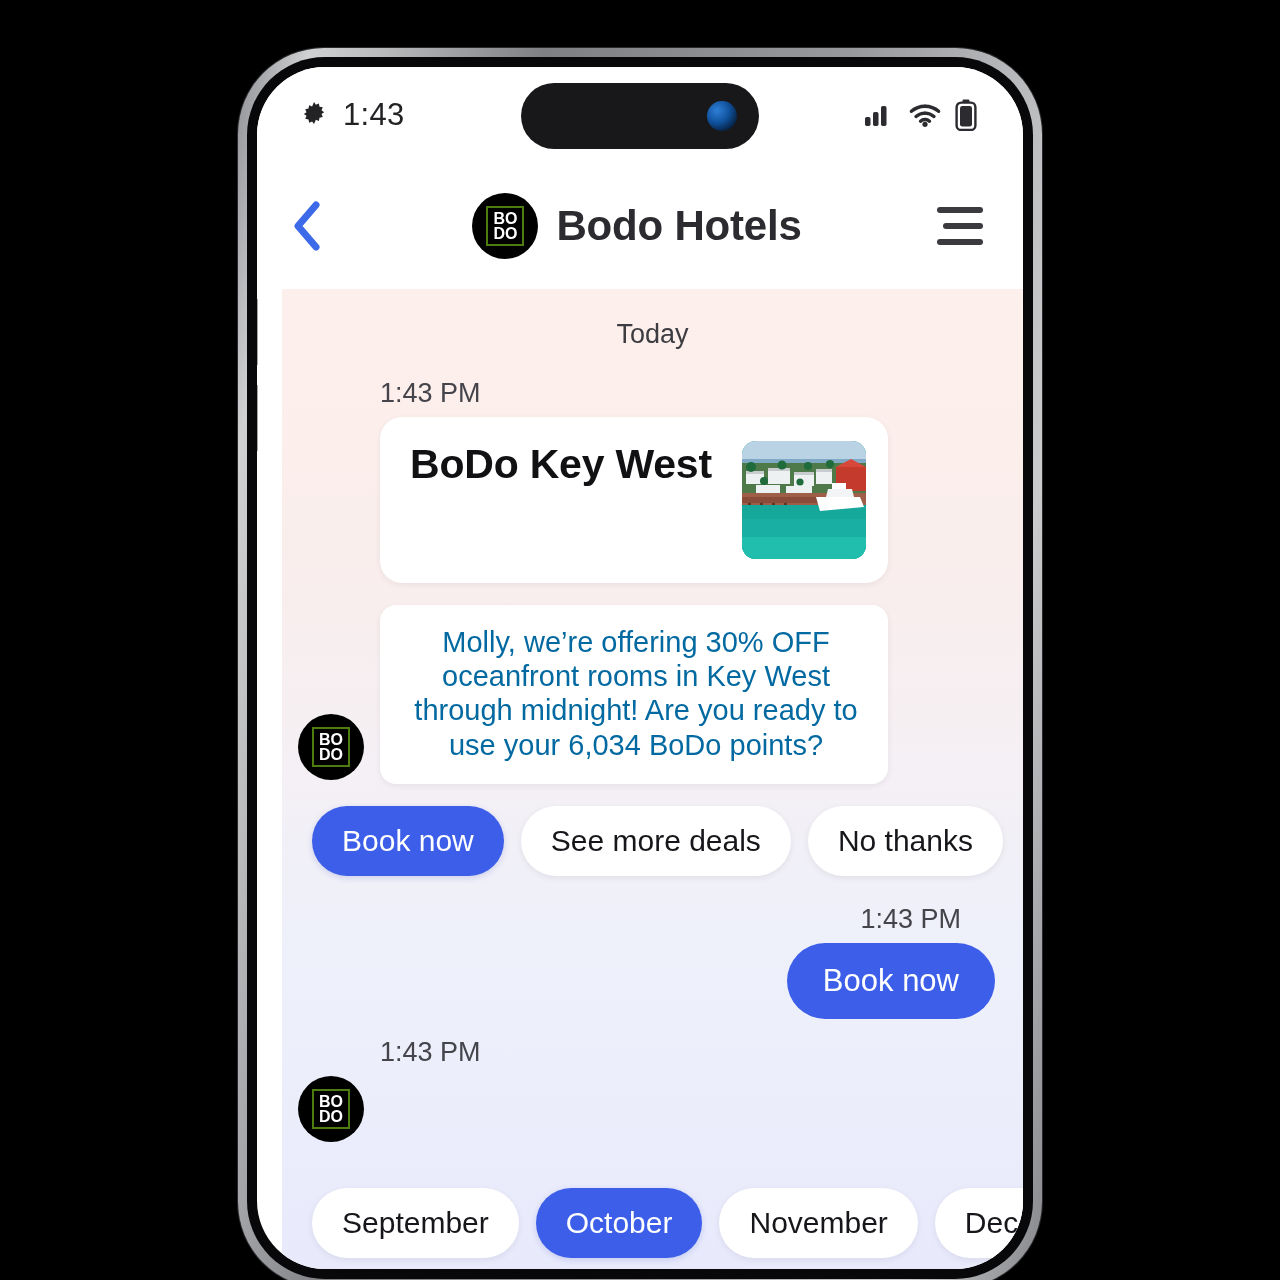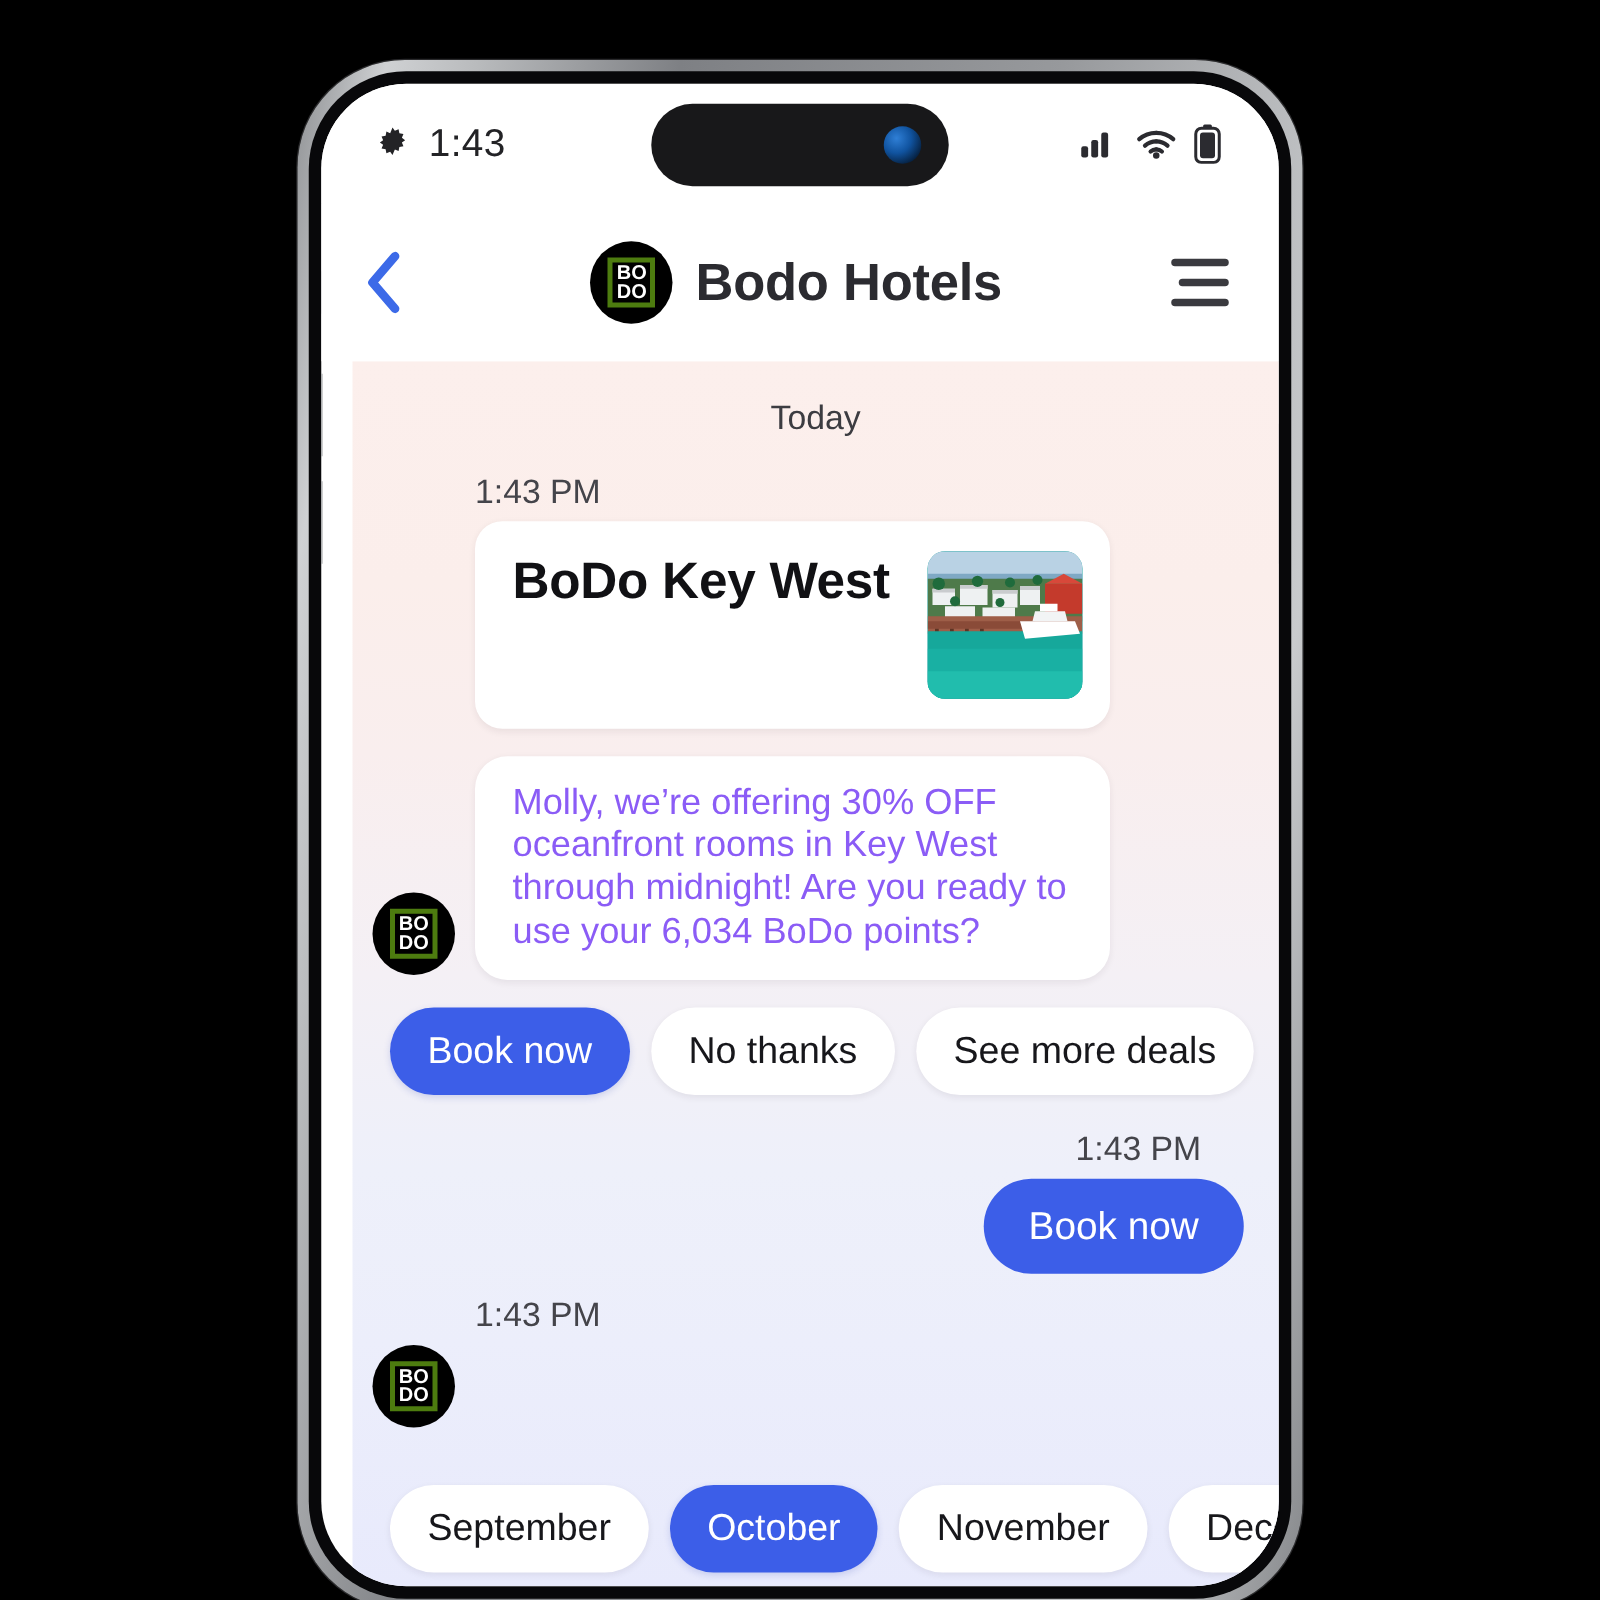--- a/index.html
+++ b/index.html
@@ -85,21 +85,21 @@
   #header-title { font-size: 42px; font-weight: 700; color: #2b2b30; letter-spacing: -.2px; }
   #menu-button { width: 54px; display: flex; flex-direction: column; align-items: flex-end; gap: 10px; cursor: pointer; }
   .ham-line { height: 6px; background: #3a3a3f; border-radius: 3px; }
   .ham-line.l1 { width: 46px; }
   .ham-line.l2 { width: 40px; }
   .ham-line.l3 { width: 46px; }
 
   
   .bodo-logo { border-radius: 50%; background: #000; display: flex; align-items: center; justify-content: center; }
   .bodo-square {
-    border: 4px solid #4d7c0f; display: flex; flex-direction: column;
+    border: 2px solid #4d7c0f; display: flex; flex-direction: column;
     align-items: center; justify-content: center; line-height: .95;
   }
   .bodo-square span { color: #fff; font-weight: 700; font-family: "Liberation Sans", sans-serif; }
 
   
   #chat-area {
     position: relative;
     height: calc(100% - 222px);
     background: linear-gradient(180deg,
         #fcefec 0%,
@@ -141,24 +141,24 @@
   #offer-card-text { flex: 1; }
   #offer-title { font-size: 41px; font-weight: 700; color: #111114; margin-bottom: 6px; letter-spacing: -.2px; }
   #offer-sub { font-size: 29px; color: #5b5b63; line-height: 1.12; }
   #offer-thumb {
     width: 124px; height: 118px; border-radius: 14px; flex-shrink: 0;
     overflow: hidden; position: relative; background: #1ba0a0;
   }
 
   .bubble-in {
     background: #fff;
-    border-radius: 26px;
+    border-radius: 16px;
     box-shadow: 0 2px 6px rgba(40,30,40,.07);
     padding: 20px 26px 22px 30px;
-    font-size: 29px; line-height: 1.18; color: #8b5cf6;
+    font-size: 29px; line-height: 1.18; color: #0369a1; text-align: center;
   }
   #offer-msg { width: 508px; }
   #month-question { width: 482px; }
 
   .chips { display: flex; gap: 17px; padding: 22px 0 0 30px; }
   .chip {
     border-radius: 40px;
     padding: 18px 30px;
     font-size: 30px;
     background: #fff;
@@ -313,22 +313,22 @@
                 <span style="font-size:16px;">BO</span>
                 <span style="font-size:16px;">DO</span>
               </div>
             </div>
           </div>
           <div class="bubble-in" id="offer-msg">Molly, we’re offering 30% OFF oceanfront rooms in Key West through midnight! Are you ready to use your 6,034 BoDo points?</div>
         </div>
 
         <div class="chips">
           <div class="chip selected">Book now</div>
+          <div class="chip">See more deals</div>
           <div class="chip">No thanks</div>
-          <div class="chip">See more deals</div>
         </div>
 
         <div class="msg-time time-right" style="margin-top:28px;">1:43 PM</div>
         <div id="outgoing-row">
           <div id="outgoing-bubble">Book now</div>
         </div>
 
         <div class="msg-time time-left" style="margin-top:18px;">1:43 PM</div>
         <div class="row">
           <div class="avatar-slot">

